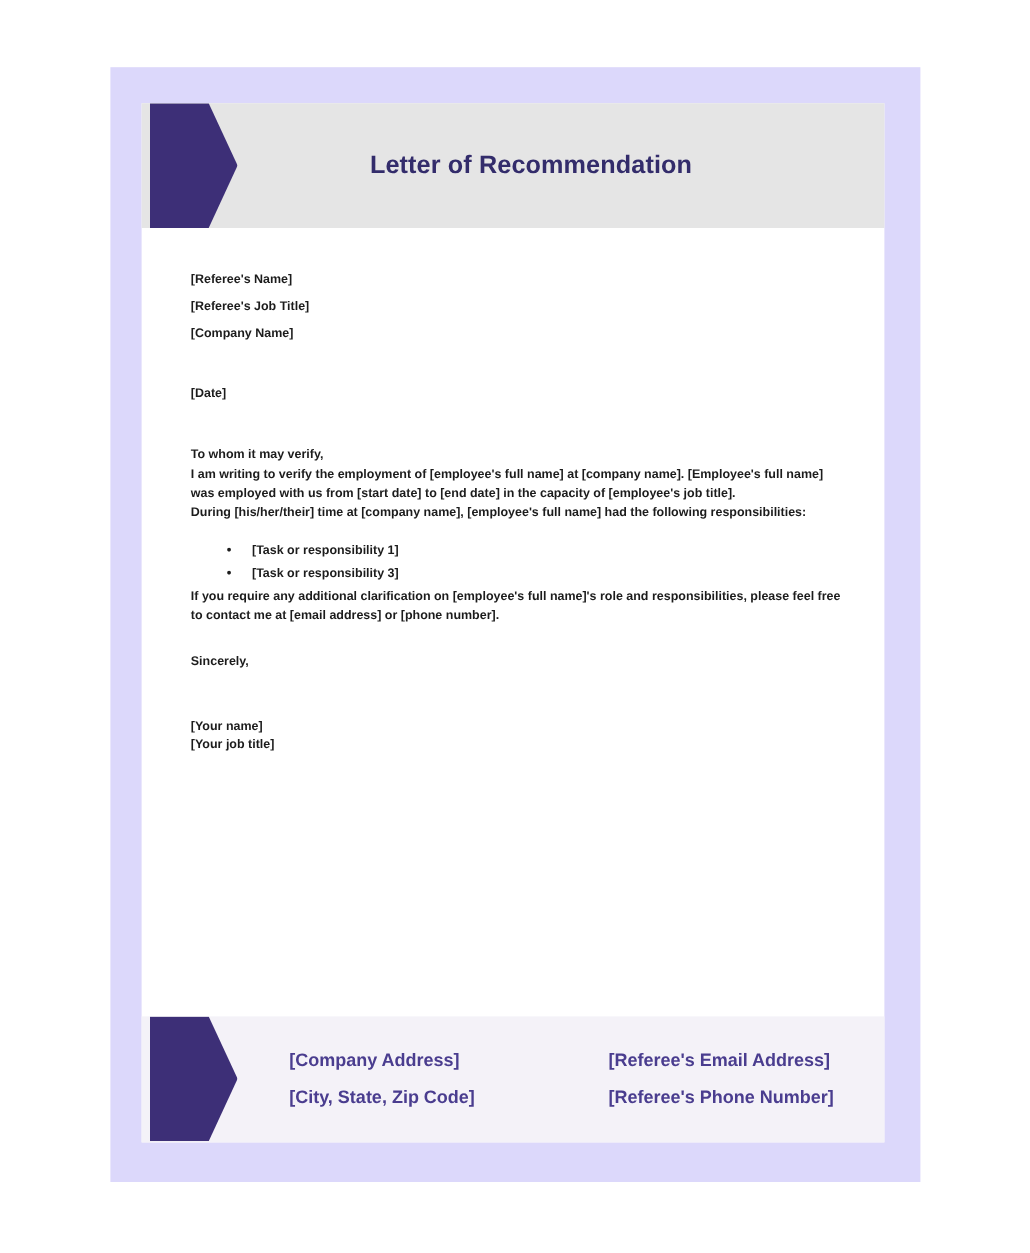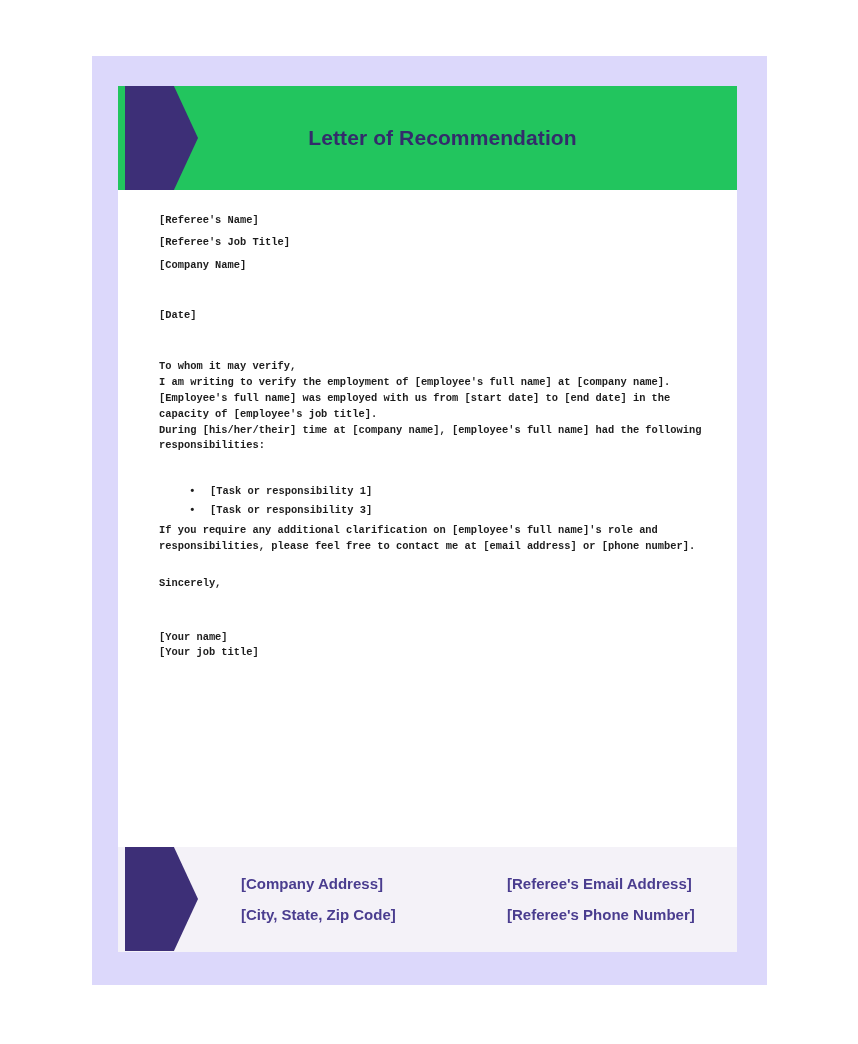--- a/index.html
+++ b/index.html
@@ -31,21 +31,21 @@
     background: #ffffff;
   }
 
   
   #header-band {
     position: absolute;
     left: 0;
     top: 0;
     width: 619px;
     height: 104px;
-    background: #22c55e;
+    background: #e5e5e5;
   }
 
   .accent-pentagon {
     position: absolute;
     left: 7px;
     width: 73px;
     height: 104px;
     background: #3D2F77;
     clip-path: polygon(0 0, 67% 0, 100% 50%, 67% 100%, 0 100%);
   }
@@ -65,39 +65,38 @@
     font-weight: bold;
     color: #332C6B;
     letter-spacing: 0.1px;
     padding-left: 30px;
   }
 
   
   #letter-body {
     position: absolute;
     left: 41px;
-    top: 127px;
+    top: 140px;
     width: 545px;
     font-size: 10.4px;
     font-weight: bold;
     color: #1c1c1c;
     line-height: 1.52;
-    font-family: Liberation Mono, monospace;
   }
 
   .addr-line { margin-bottom: 6.5px; }
 
   #date-line { margin-top: 35px; }
 
   #salutation { margin-top: 35px; }
 
   .body-paragraph { }
 
   #responsibility-list {
-    margin-top: 30px;
+    margin-top: 16px;
     padding-left: 39px;
     list-style: none;
   }
 
   #responsibility-list li {
     position: relative;
     margin-bottom: 3.5px;
     padding-left: 12px;
   }
 

